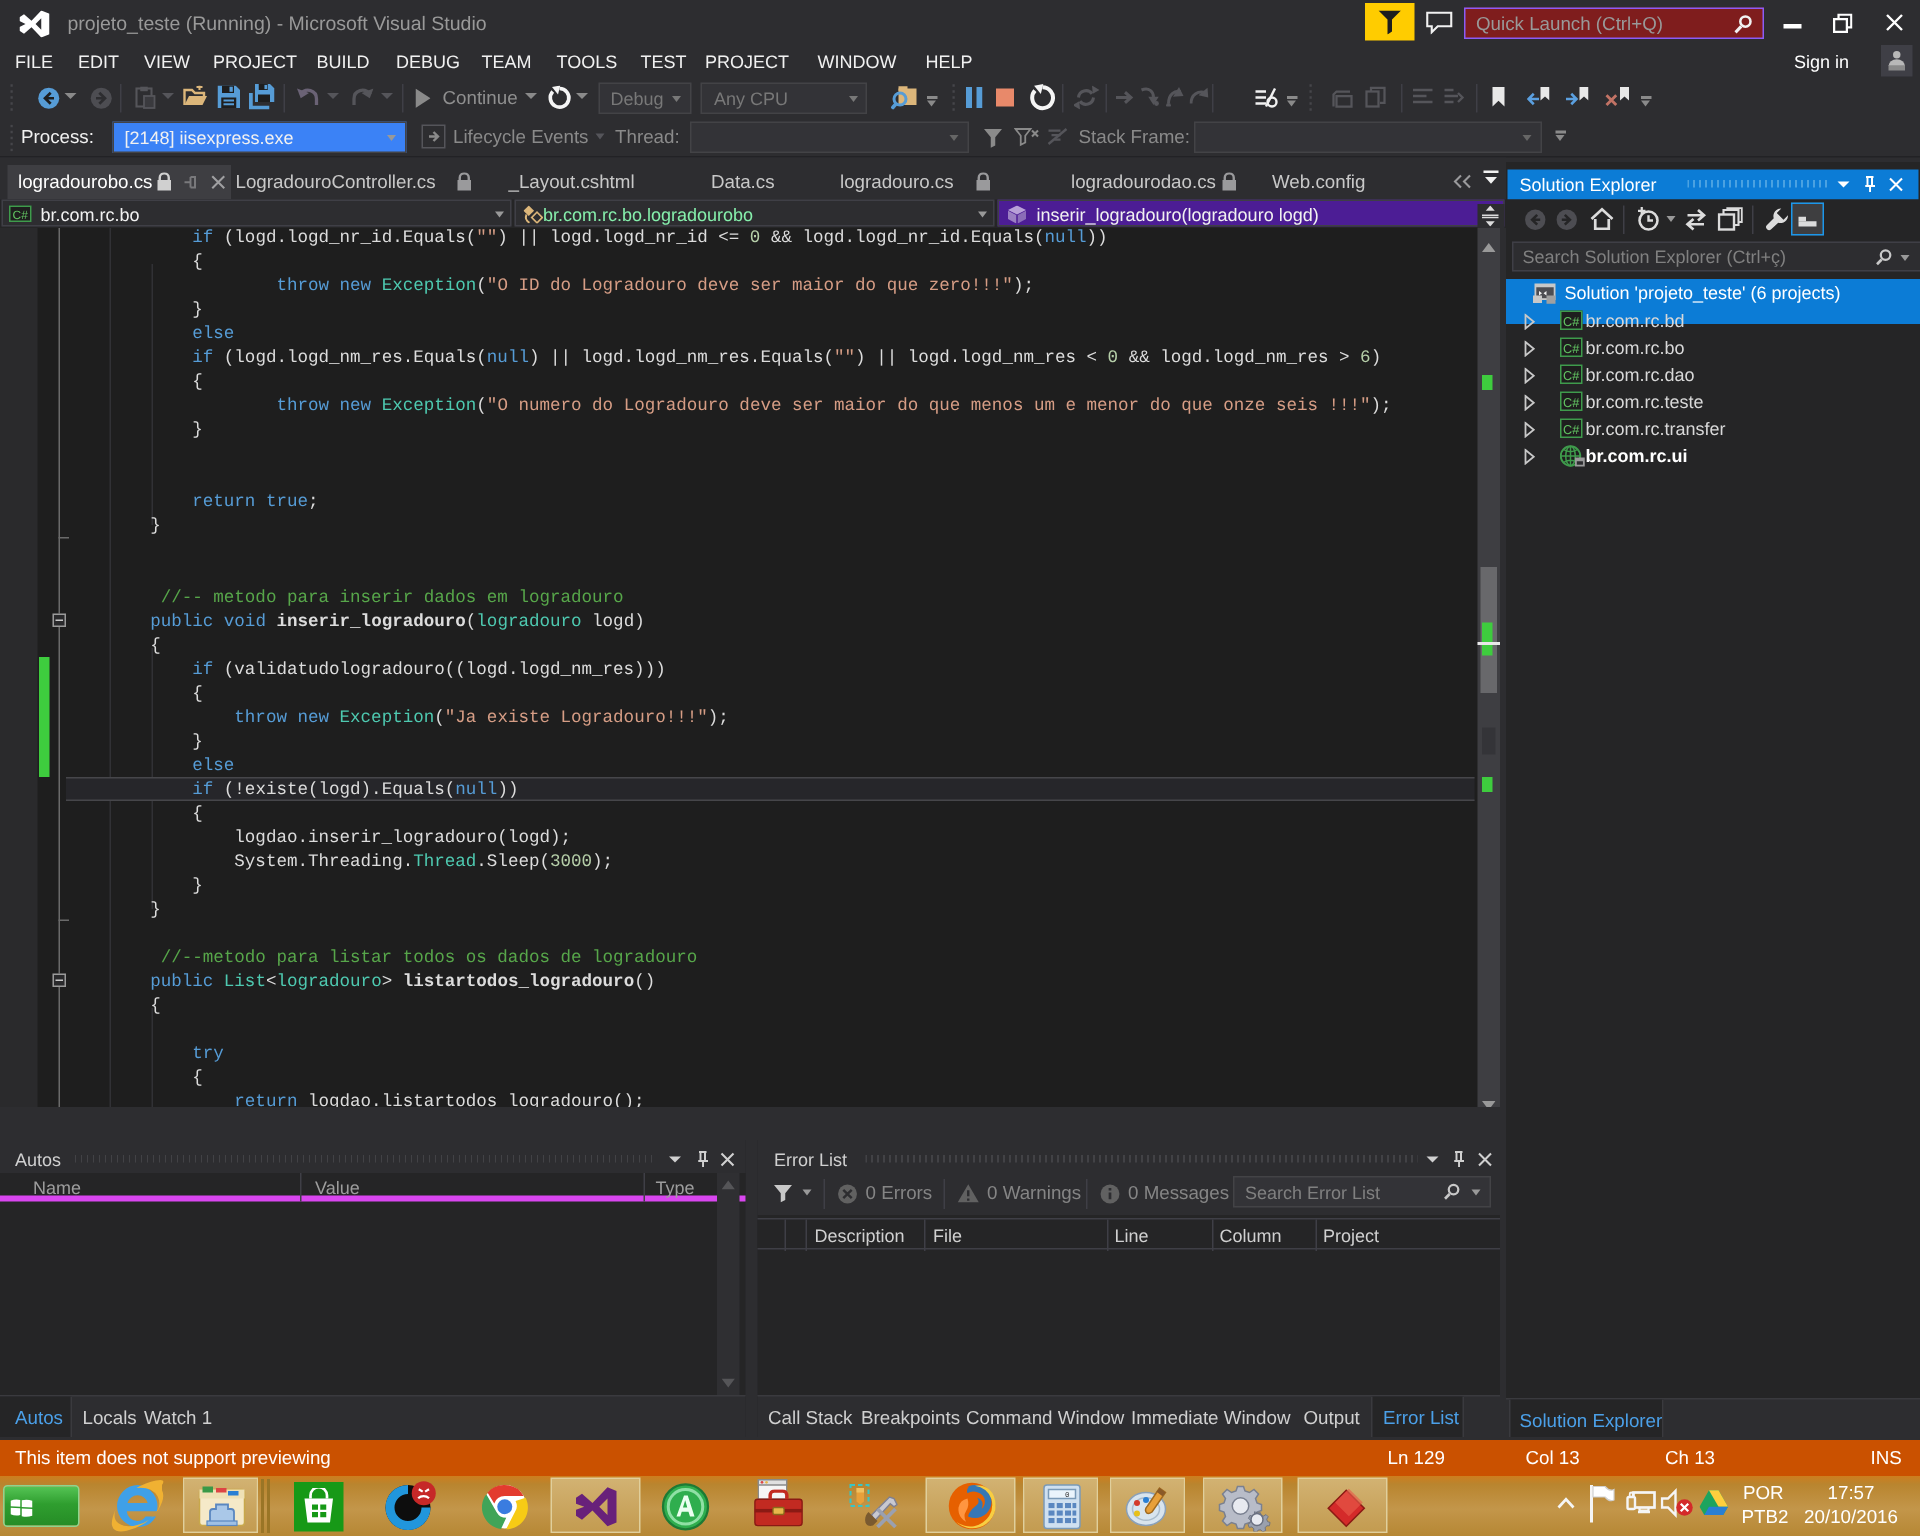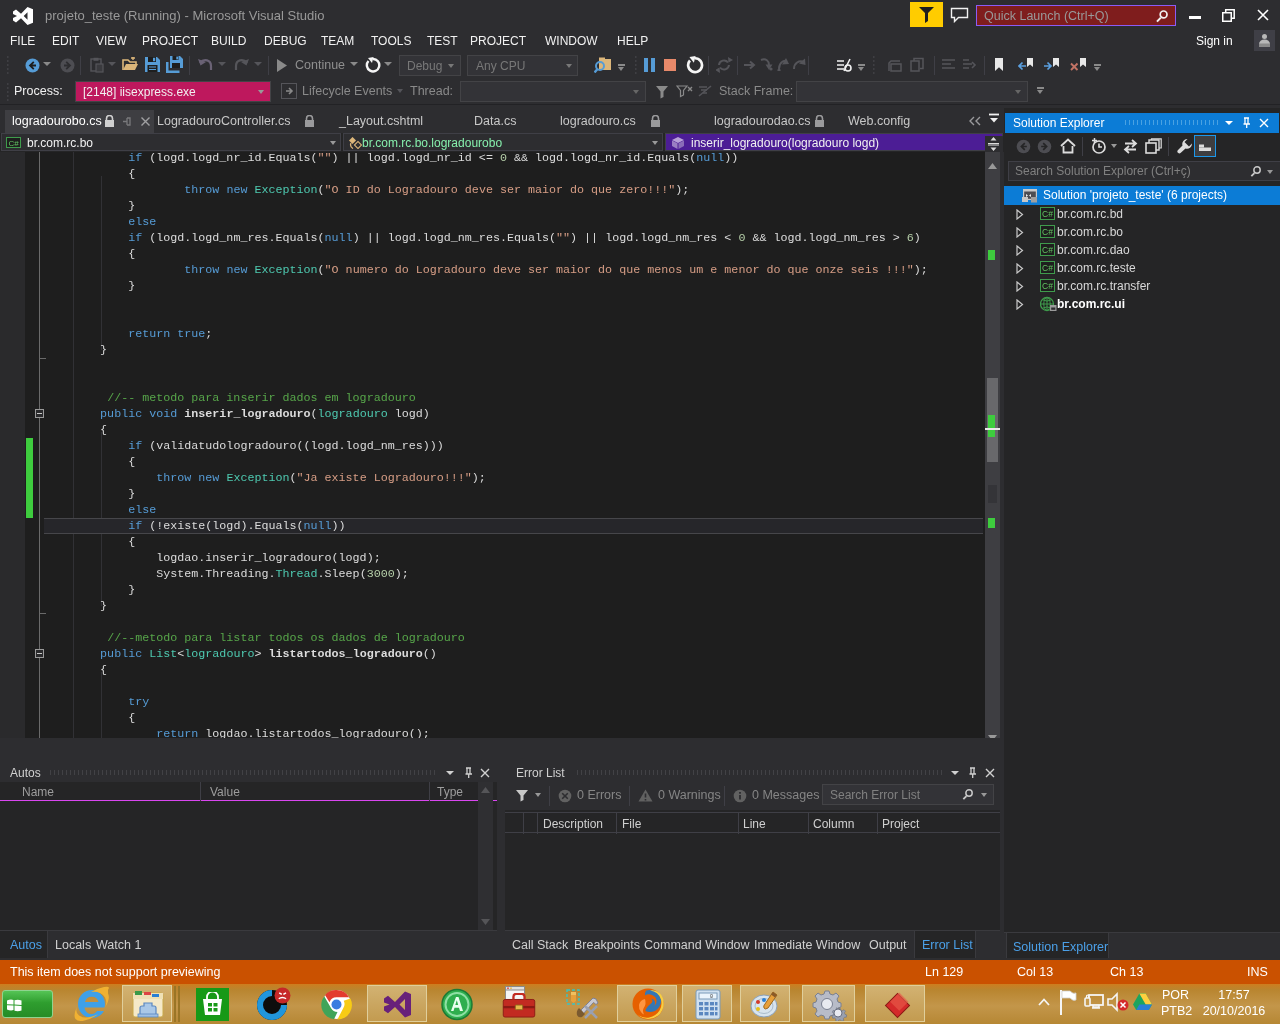--- a/index.html
+++ b/index.html
@@ -256,21 +256,21 @@
     </svg>
     <span class="abs" style="left:1094px;top:12px;width:7px;height:2px;background:#8a8a8a;"></span>
     <span class="abs" style="left:1094px;top:15px;border-left:3.5px solid transparent;border-right:3.5px solid transparent;border-top:4px solid #8a8a8a;"></span>
   </div>
 
   <div class="abs" id="tb2" style="left:0;top:79px;width:1280px;height:26px;border-bottom:1px solid #222225;">
     <svg class="abs" style="left:6px;top:4px;" width="4" height="18">
         <path d="M1,1h2M1,5h2M1,9h2M1,13h2M1,17h2" stroke="#46464a" stroke-width="1.6" stroke-dasharray="1.5 2.5"></path>
       </svg>
     <span class="abs" style="left:14px;top:5px;font-size:12.5px;color:#f1f1f1;">Process:</span>
-    <div class="abs" style="left:75px;top:2px;width:196px;height:21px;border:1px solid #434346;background:#be185d;">
+    <div class="abs" style="left:75px;top:2px;width:196px;height:21px;border:1px solid #434346;background:#3b82f6;">
       <span class="abs" style="left:7px;top:3px;font-size:12px;color:#f1f1f1;">[2148] iisexpress.exe</span>
       <span class="abs" style="left:182px;top:8px;border-left:3.5px solid transparent;border-right:3.5px solid transparent;border-top:4px solid #999;"></span>
     </div>
     <div class="abs" style="left:281px;top:4px;width:16px;height:16px;border:1px solid #55555a;">
       <svg style="position:absolute;left:2px;top:2px;" width="10" height="10" viewBox="0 0 10 10">
           <path d="M2,5 h6 M5,2 l3,3 l-3,3" stroke="#8a8a8a" stroke-width="1.6" fill="none"></path>
         </svg>
     </div>
     <span class="abs" style="left:302px;top:5px;font-size:12.5px;color:#8a8a8a;">Lifecycle Events</span>
     <span class="abs" style="left:397px;top:10px;border-left:3.5px solid transparent;border-right:3.5px solid transparent;border-top:4px solid #55555a;"></span>
@@ -463,21 +463,21 @@
       <div class="abs" style="left:50px;top:10px;width:385px;height:5px;background:repeating-linear-gradient(90deg,#47474b 0 1px,transparent 1px 4px);opacity:0.8;"></div>
       <span class="abs" style="left:446px;top:11px;border-left:4px solid transparent;border-right:4px solid transparent;border-top:4.5px solid #d0d0d0;"></span>
       <svg class="abs" style="left:464px;top:7px;" width="10" height="12" viewBox="0 0 10 12">
           <path d="M2,1 h5 M3,1 v6 M6,1 v6 M1.5,7 h6.5 M4.7,7 v4" stroke="#d0d0d0" stroke-width="1.3" fill="none"></path>
         </svg>
       <svg class="abs" style="left:480px;top:8px;" width="10" height="10" viewBox="0 0 10 10">
           <path d="M1,1 L9,9 M9,1 L1,9" stroke="#d0d0d0" stroke-width="1.4"></path>
         </svg>
     </div>
 
-    <div class="abs" style="left:0;top:22px;width:497px;height:19px;background:#252526;border-bottom:1px solid #d946ef;">
+    <div class="abs" style="left:0;top:22px;width:497px;height:19px;background:#252526;border-bottom:4px solid #d946ef;">
       <span class="abs" style="left:22px;top:3px;font-size:12px;color:#9d9d9d;">Name</span>
       <span class="abs" style="left:210px;top:3px;font-size:12px;color:#9d9d9d;">Value</span>
       <span class="abs" style="left:437px;top:3px;font-size:12px;color:#9d9d9d;">Type</span>
       <div class="abs" style="left:200px;top:0;width:1px;height:19px;background:#3f3f46;"></div>
       <div class="abs" style="left:429px;top:0;width:1px;height:19px;background:#3f3f46;"></div>
     </div>
 
     <div class="abs" style="left:478px;top:22px;width:15px;height:148px;background:#2f2f32;">
       <svg style="position:absolute;left:3px;top:4px;" width="9" height="7">
           <path d="M0,7 L4.5,1 L9,7 Z" fill="#555558"></path>
@@ -627,21 +627,21 @@
     <div class="abs" style="left:4px;top:53px;width:323px;height:20px;background:#2d2d30;border:1px solid #3f3f46;">
       <span class="abs" style="left:6px;top:2px;font-size:12px;color:#808080;">Search Solution Explorer (Ctrl+ç)</span>
       <svg class="abs" style="left:240px;top:3px;" width="14" height="14" viewBox="0 0 15 15">
         <circle cx="8.6" cy="5.4" r="3.4" fill="none" stroke="#c8c8c8" stroke-width="1.6"></circle>
         <line x1="5.8" y1="8.6" x2="2.5" y2="12" stroke="#c8c8c8" stroke-width="1.9"></line>
       </svg>
       <span class="abs" style="left:258px;top:8px;border-left:3.5px solid transparent;border-right:3.5px solid transparent;border-top:4px solid #999;"></span>
     </div>
 
     <div class="abs" id="soltree" style="left:0;top:78px;width:276px;height:240px;font-size:12px;color:#d8d8d8;">
-      <div class="abs" style="left:0;top:0;width:276px;height:19px;background:#0c7cd6;">
+      <div class="abs" style="left:0;top:0;width:276px;height:30px;background:#0c7cd6;">
         <svg class="abs" style="left:18px;top:2px;" width="16" height="15" viewBox="0 0 16 15">
           <rect x="1" y="1" width="14" height="11" fill="#c8c8c8"></rect>
           <rect x="2.2" y="3.5" width="11.6" height="7.3" fill="#4d4d52"></rect>
           <path d="M4,6 l2,1.5 L4,9 Z M9,6 l-2,1.5 L9,9 Z" fill="#f0f0f0"></path>
           <rect x="9,9" y="9" width="6" height="5" fill="#c8c8c8"></rect>
           <rect x="9" y="9" width="6" height="5.5" fill="#a0a0a0"></rect>
         </svg>
         <span class="abs" style="left:39px;top:2px;color:#ffffff;">Solution 'projeto_teste' (6 projects)</span>
       </div>
       <div class="abs" style="left:12px;top:23px;"><svg width="8" height="11" viewBox="0 0 8 11">

